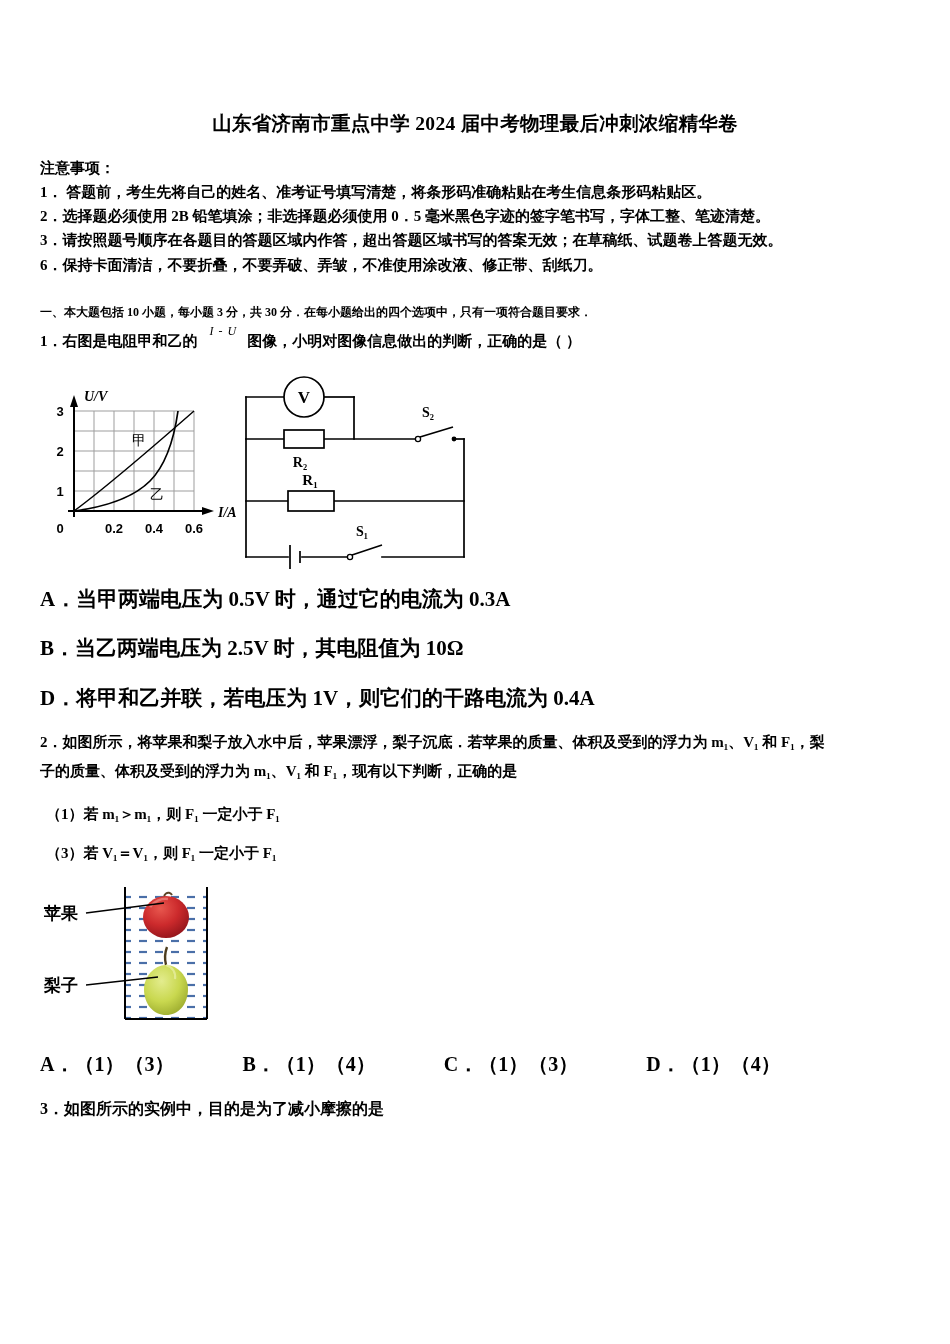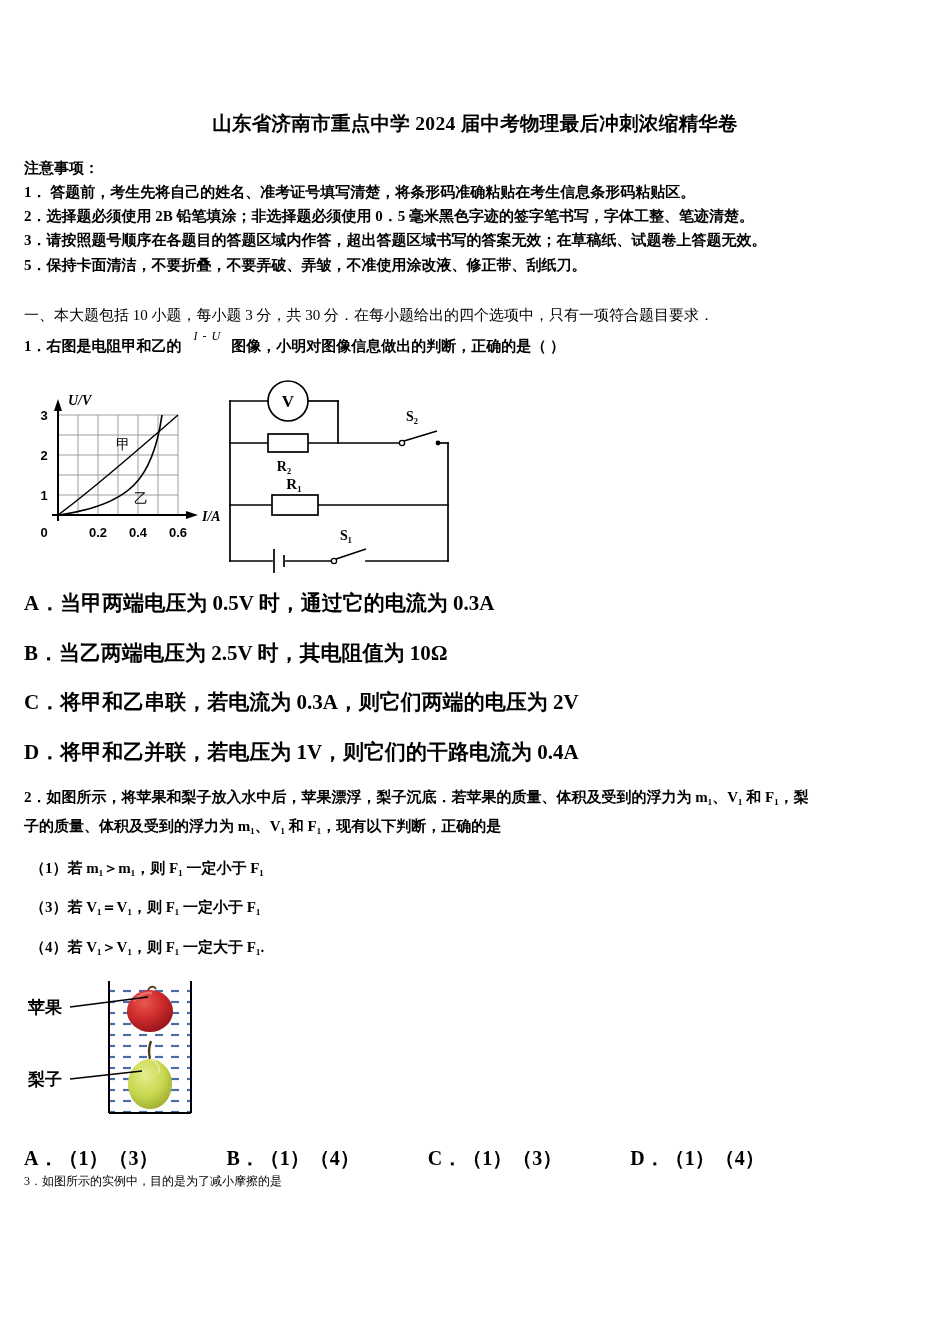--- a/index.html
+++ b/index.html
@@ -11,21 +11,21 @@
     font-family: "Liberation Serif", "DejaVu Serif", serif;
     color: #000000;
   }
   .page {
     position: relative;
     width: 950px;
     height: 1344px;
     background: #ffffff;
     overflow: hidden;
     box-sizing: border-box;
-    padding: 0 24px;
+    padding: 0 40px;
   }
 
   
   .doc-title {
     text-align: center;
     font-weight: bold;
     font-size: 19.5px;
     letter-spacing: 0.3px;
     margin: 0;
     padding-top: 112px;
@@ -41,22 +41,22 @@
   }
   .notice-line {
     font-weight: bold;
     font-size: 15px;
     line-height: 1.62;
     white-space: nowrap;
   }
 
   
   .section-line {
-    font-weight: normal;
-    font-size: 15px;
+    font-weight: bold;
+    font-size: 12px;
     margin-top: 26px;
     line-height: 1.6;
     white-space: nowrap;
   }
 
   
   .q-line {
     font-weight: bold;
     font-size: 15px;
     line-height: 1.75;
@@ -126,42 +126,43 @@
   
   .answer-row {
     font-weight: bold;
     font-size: 20px;
     margin-top: 20px;
     white-space: nowrap;
   }
   .answer-row .ans-item { display: inline-block; }
   .ans-gap-a { width: 68px; display: inline-block; }
   .q3-line {
-    font-weight: normal;
-    font-size: 12px;
+    font-weight: bold;
+    font-size: 16px;
+    margin-top: 18px;
     line-height: 1.6;
   }
 
   svg { display: block; }
   .wtxt {
     font-family: "Liberation Sans", "DejaVu Sans", sans-serif;
   }
 </style>
 </head>
 <body>
 
 <div class="page">
 
   <div class="doc-title">山东省济南市重点中学 2024 届中考物理最后冲刺浓缩精华卷</div>
 
   <div class="notice-heading">注意事项：</div>
   <div class="notice-line">1． 答题前，考生先将自己的姓名、准考证号填写清楚，将条形码准确粘贴在考生信息条形码粘贴区。</div>
   <div class="notice-line">2．选择题必须使用 2B 铅笔填涂；非选择题必须使用 0．5 毫米黑色字迹的签字笔书写，字体工整、笔迹清楚。</div>
   <div class="notice-line">3．请按照题号顺序在各题目的答题区域内作答，超出答题区域书写的答案无效；在草稿纸、试题卷上答题无效。</div>
-  <div class="notice-line">5．保持卡面清洁，不要折叠，不要弄破、弄皱，不准使用涂改液、修正带、刮纸刀。</div>
+  <div class="notice-line">6．保持卡面清洁，不要折叠，不要弄破、弄皱，不准使用涂改液、修正带、刮纸刀。</div>
 
   <div class="section-line">一、本大题包括 10 小题，每小题 3 分，共 30 分．在每小题给出的四个选项中，只有一项符合题目要求．</div>
 
   <div class="q-line q1-line"><span>1．</span><span>右图是电阻甲和乙的</span><span class="sup-iu">I - U</span><span>图像，小明对图像信息做出的判断，正确的是（  ）</span></div>
 
   <div class="figrow1">
 
     <div class="graph-fig">
       <svg width="200" height="175" viewBox="0 0 200 175">
 
@@ -254,31 +255,29 @@
         <circle cx="118" cy="188" r="2.6" stroke="#000000" stroke-width="1.3" fill="#ffffff"></circle>
         <line x1="120" y1="186" x2="150" y2="176" stroke="#000000" stroke-width="1.7"></line>
         <text x="130" y="167" font-size="14" font-weight="bold" text-anchor="middle">S₁</text>
       </svg>
     </div>
   </div>
 
   <div>
     <div class="opt-line">A．当甲两端电压为 0.5V 时，通过它的电流为 0.3A</div>
     <div class="opt-line">B．当乙两端电压为 2.5V 时，其电阻值为 10Ω</div>
-    <div class="opt-line">C．将甲和乙串联，若电流为 0.3A，则它们两端的电压为 2V</div>
     <div class="opt-line">D．将甲和乙并联，若电压为 1V，则它们的干路电流为 0.4A</div>
   </div>
 
   <div class="q2-block">
     <div class="q2-line"><span>2．</span><span>如图所示，将苹果和梨子放入水中后，苹果漂浮，梨子沉底．若苹果的质量、体积及受到的浮力为 m₁、V₁ 和 F₁，梨</span></div>
     <div class="q2-line">子的质量、体积及受到的浮力为 m₁、V₁ 和 F₁，现有以下判断，正确的是</div>
 
     <div class="q2-judge">（1）若 m₁＞m₁，则 F₁ 一定小于 F₁</div>
     <div class="q2-judge">（3）若 V₁＝V₁，则 F₁ 一定小于 F₁</div>
-    <div class="q2-judge">（4）若 V₁＞V₁，则 F₁ 一定大于 F₁.</div>
   </div>
 
   <div class="fruit-fig">
     <svg width="230" height="148" viewBox="0 0 230 148">
       <defs>
         <pattern id="waterdash" x="0" y="0" width="16" height="11" patternUnits="userSpaceOnUse">
           <line x1="1" y1="5" x2="9" y2="5" stroke="#4a6fa8" stroke-width="2.2"></line>
         </pattern>
         <radialGradient id="appleGrad" cx="38%" cy="30%" r="72%">
           <stop offset="0%" stop-color="#e8574e"></stop>

